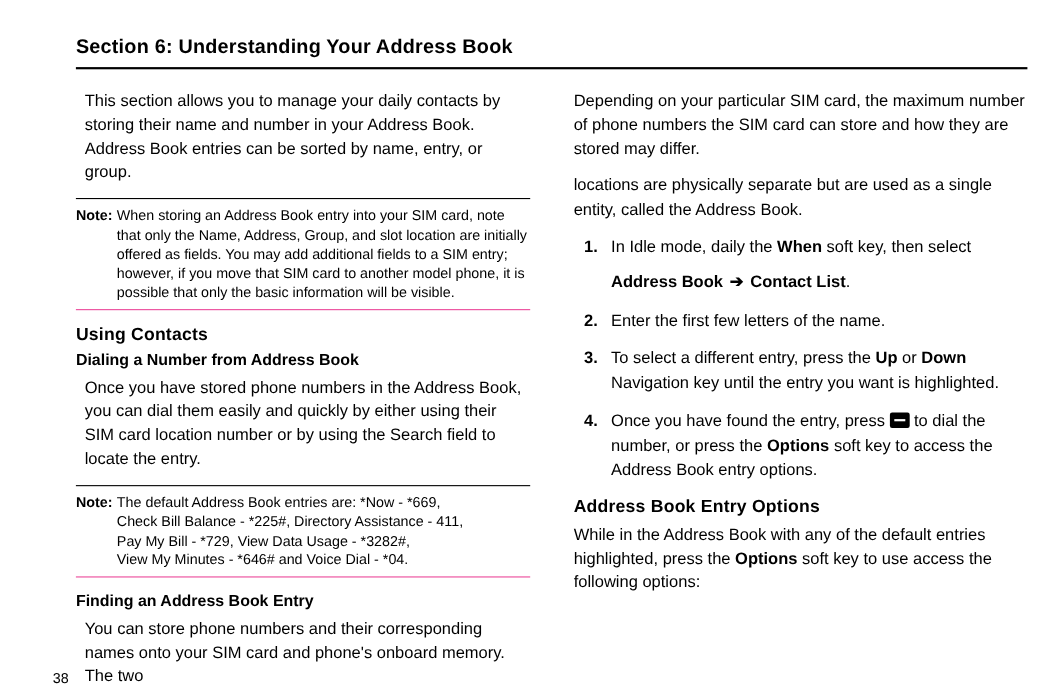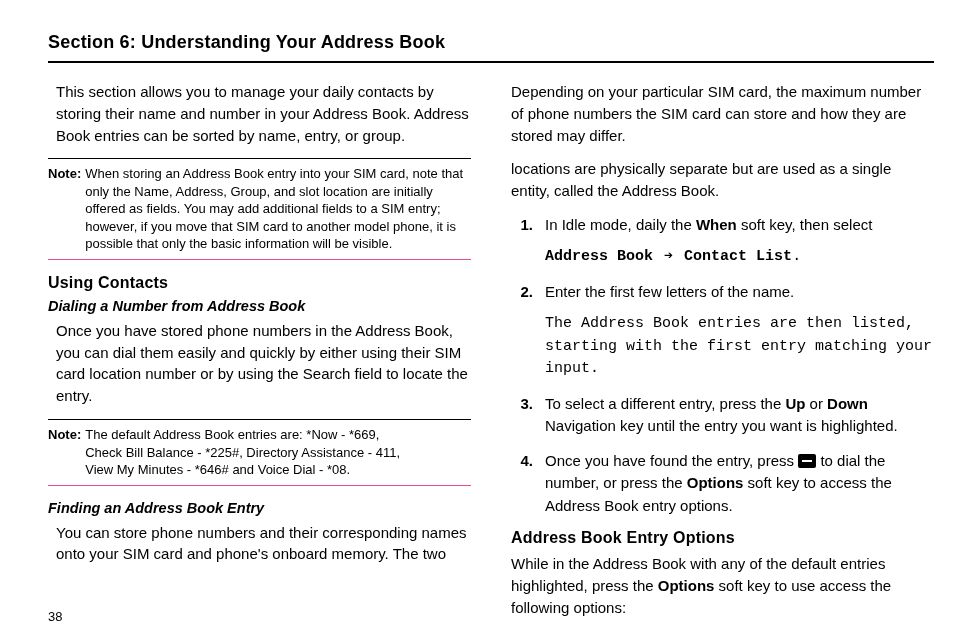--- a/index.html
+++ b/index.html
@@ -9,20 +9,21 @@
     font-family: Arial, Helvetica, sans-serif;
     color: #000;
     width: 954px;
     height: 636px;
     overflow: hidden;
   }
   .page {
     padding: 32px 20px 20px 48px;
     box-sizing: border-box;
     height: 100%;
+    margin-left: 21px;
   }
   .section-title {
     font-family: Arial, Helvetica, sans-serif;
     font-weight: 900;
     font-size: 18px;
     margin: 0 0 8px 0;
     letter-spacing: 0.2px;
   }
   .hr-thick {
     border: none;
@@ -58,21 +59,20 @@
   .h2 {
     font-family: Arial, Helvetica, sans-serif;
     font-weight: 900;
     font-size: 16px;
     margin: 4px 0 6px 0;
     letter-spacing: 0.2px;
   }
   .h3 {
     font-family: Arial, Helvetica, sans-serif;
     font-weight: bold;
-    font-style: italic;
     font-size: 14.5px;
     margin: 4px 0 6px 0;
   }
   .bold { font-weight: bold; }
   ol.steps {
     list-style: none;
     margin: 0;
     padding: 0;
   }
   ol.steps > li {
@@ -83,21 +83,20 @@
     line-height: 1.5;
   }
   ol.steps .num {
     font-weight: bold;
     min-width: 22px;
     text-align: right;
   }
   .step-body { flex: 1; }
   .step-sub {
     margin-top: 10px;
-    font-family: Liberation Mono, monospace;
   }
   .icon-key {
     display: inline-block;
     width: 18px;
     height: 14px;
     background: #000;
     vertical-align: -2px;
     border-radius: 2px;
     position: relative;
   }
@@ -144,21 +143,22 @@
       <div class="h2">Using Contacts</div>
       <div class="h3">Dialing a Number from Address Book</div>
       <p class="para indent">Once you have stored phone numbers in the Address Book, you can dial them easily and quickly by either using their SIM card location number or by using the Search field to locate the entry.</p>
 
       <div class="note-box">
           <div style="display: flex; gap: 4px;">
             <span class="note-label" style="white-space: nowrap;">Note:</span>
             <div>
               <div>The default Address Book entries are: *Now - *669,</div>
               <div>Check Bill Balance - *225#, Directory Assistance - 411,</div>
-              <div>View My Minutes - *646# and Voice Dial - *08.</div>
+              <div>Pay My Bill - *729, View Data Usage - *3282#,</div>
+              <div>View My Minutes - *646# and Voice Dial - *04.</div>
             </div>
           </div>
         </div>
 
       <div class="h3">Finding an Address Book Entry</div>
       <p class="para indent">You can store phone numbers and their corresponding names onto your SIM card and phone's onboard memory. The two</p>
 
     </div>
 
     <div class="col">
@@ -175,21 +175,20 @@
               <span class="bold">Address Book</span>
               <span class="arrow">➔</span>
               <span class="bold">Contact List</span><span>.</span>
             </div>
           </div>
         </li>
         <li>
           <span class="num">2.</span>
           <div class="step-body">
             <span>Enter the first few letters of the name.</span>
-            <div class="step-sub">The Address Book entries are then listed, starting with the first entry matching your input.</div>
           </div>
         </li>
         <li>
           <span class="num">3.</span>
           <div class="step-body">
             <span>To select a different entry, press the </span><span class="bold">Up</span><span> or </span><span class="bold">Down</span><span> Navigation key until the entry you want is highlighted.</span>
           </div>
         </li>
         <li>
           <span class="num">4.</span>

